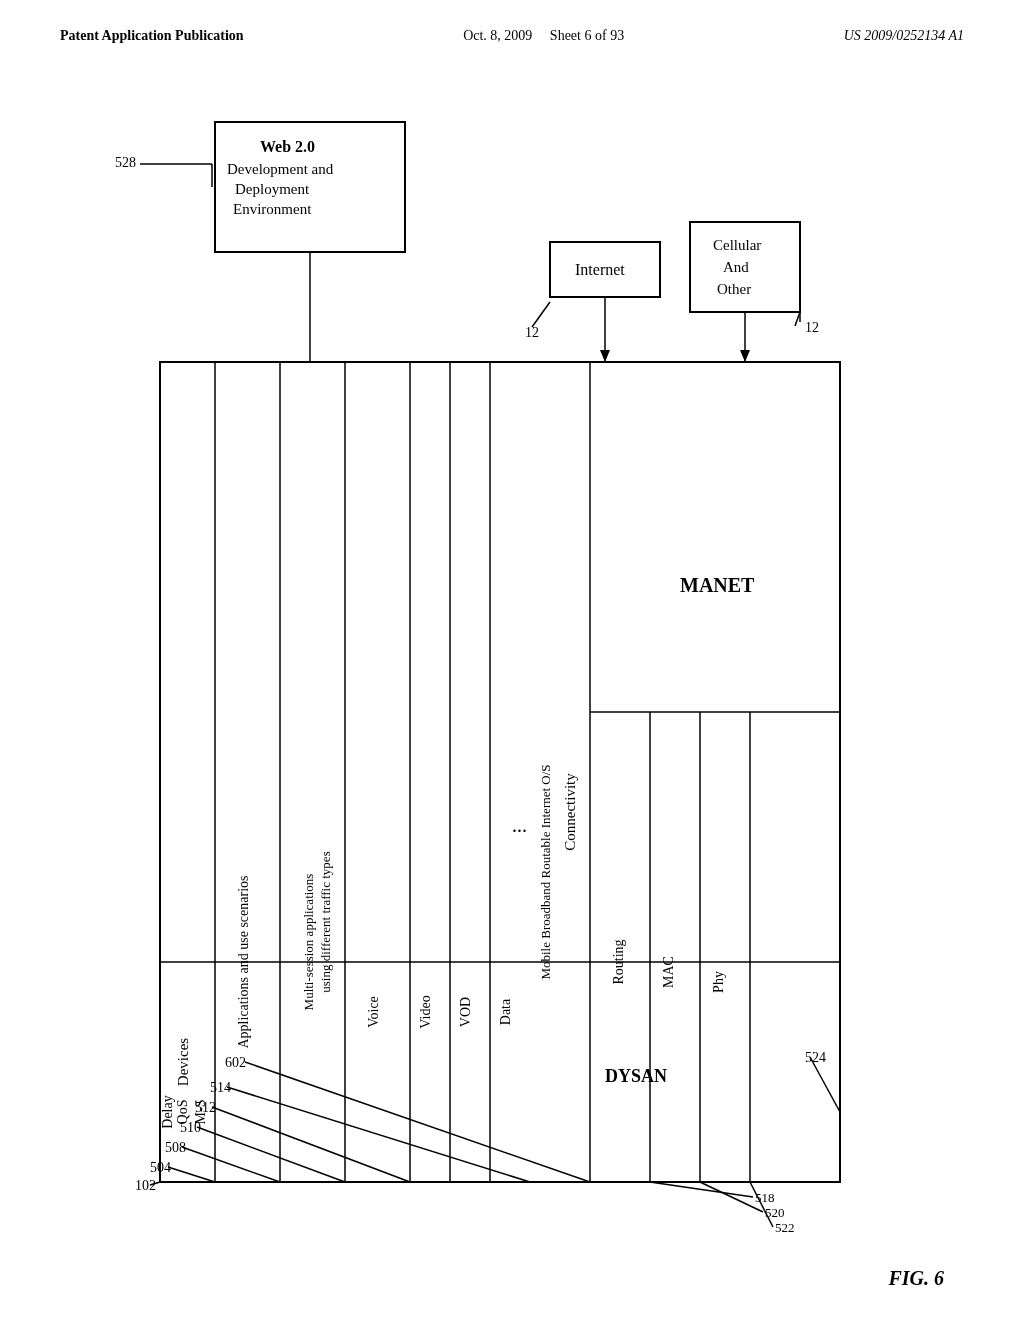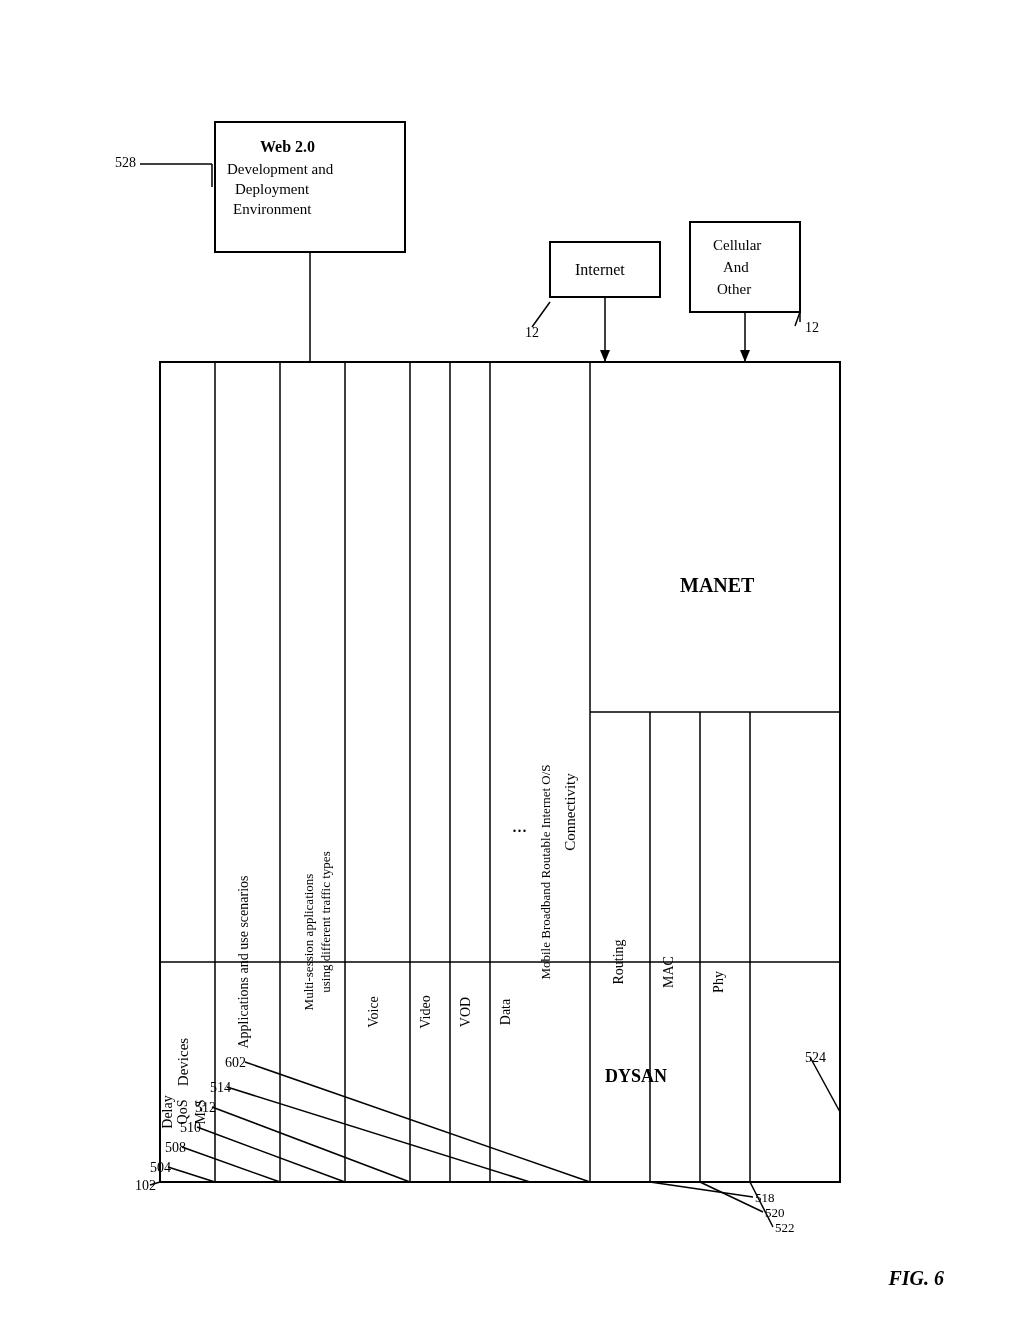--- a/index.html
+++ b/index.html
@@ -65,20 +65,28 @@
       font-size: 20px;
       font-weight: bold;
       font-style: italic;
     }
   </style>
 </head>
 <body>
 
 <div class="page">
 
+  <div class="header">
+    <span class="header-left">Patent Application Publication</span>
+    <span class="header-center">
+      <span>Oct. 8, 2009</span>&nbsp;&nbsp;&nbsp;&nbsp;
+      <span>Sheet 6 of 93</span>
+    </span>
+    <span class="header-right">US 2009/0252134 A1</span>
+  </div>
 
   <div class="diagram-area">
     <svg class="diagram-svg" viewBox="0 0 860 1150">
 
       <rect x="155" y="10" width="190" height="130" fill="none" stroke="#000" stroke-width="2"></rect>
       <text x="200" y="40" font-size="16" font-family="Times New Roman" font-weight="bold">Web 2.0</text>
       <text x="167" y="62" font-size="15" font-family="Times New Roman">Development and</text>
       <text x="175" y="82" font-size="15" font-family="Times New Roman">Deployment</text>
       <text x="173" y="102" font-size="15" font-family="Times New Roman">Environment</text>
 

